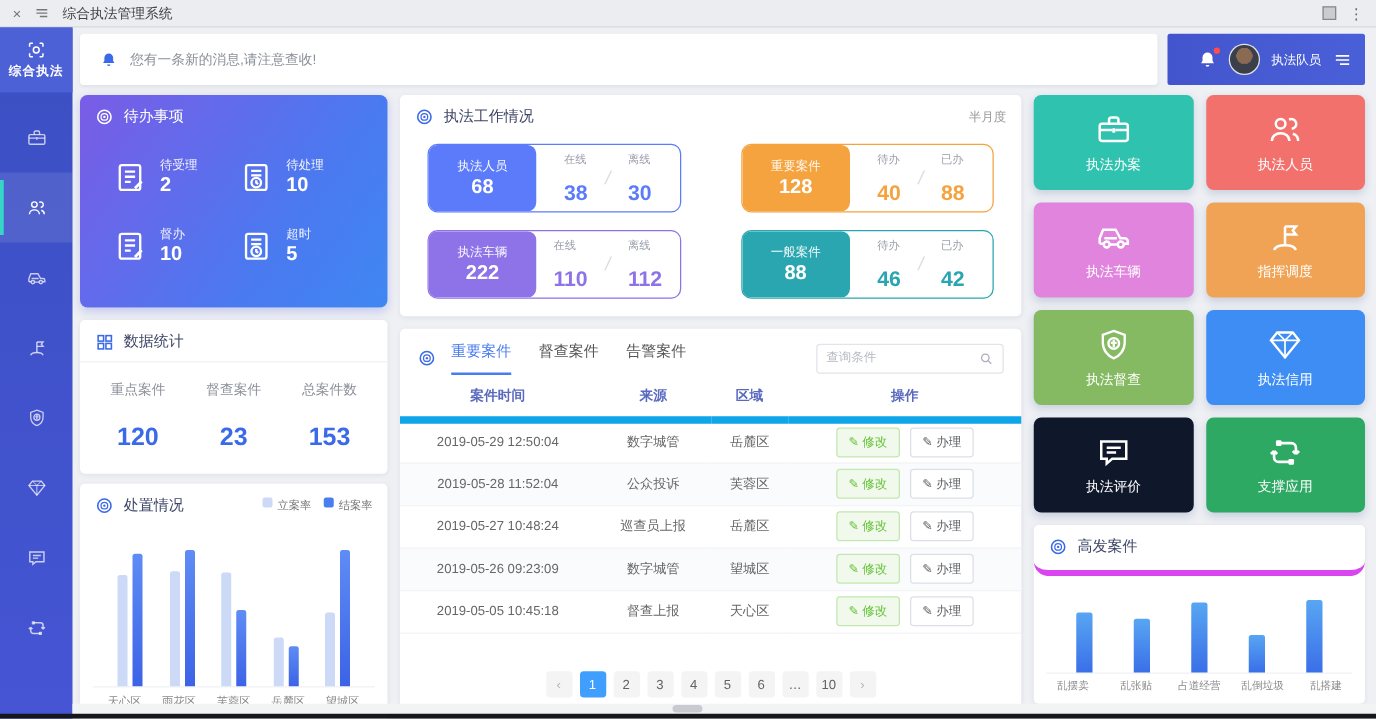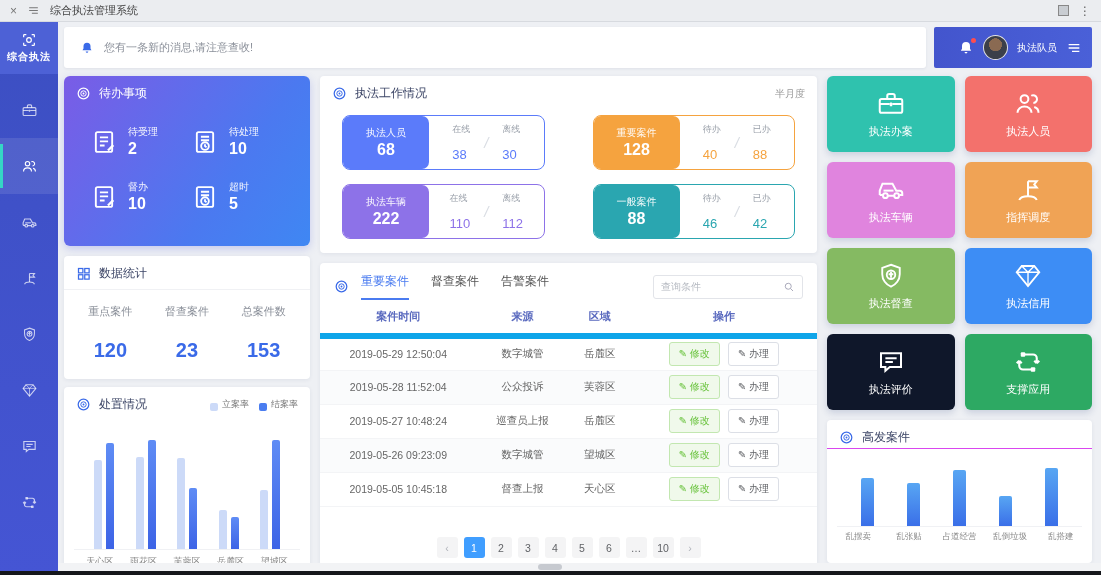--- a/index.html
+++ b/index.html
@@ -64,41 +64,41 @@
   
   .stats { height:123px; margin-bottom:8px; }
   .stats .chead { border-bottom:1px solid #f0f1f4; }
   .stats-row { display:flex; justify-content:space-around; padding:14px 8px 0; text-align:center; }
   .stat-lab { font-size:11px; color:#8a8f99; }
   .stat-val { font-size:20px; font-weight:bold; color:#3a6ae8; margin-top:20px; }
 
   
   .disposal { height:221px; }
   .legend { margin-left:auto; display:flex; gap:10px; align-items:center; }
-  .lg-item { display:flex; align-items:flex-end; gap:4px; font-size:9px; color:#777; }
+  .lg-item { display:flex; align-items:flex-start; gap:4px; font-size:9px; color:#777; }
   .lg-dot { width:8px; height:8px; border-radius:2px; }
   .dchart { display:flex; justify-content:space-between; align-items:flex-end; height:126px; padding:0 20px; border-bottom:1px solid #f0f1f4; margin:4px 10px 0; }
   .dgroup { display:flex; align-items:flex-end; gap:4px; }
   .dbar-a { width:8px; background:#ccdaf8; border-radius:2px 2px 0 0; }
   .dbar-b { width:8px; background:linear-gradient(180deg,#5f8cf5,#3c63e6); border-radius:2px 2px 0 0; }
   .dlabels { display:flex; justify-content:space-between; padding:5px 14px 0; }
   .dlabels span { width:44px; text-align:center; font-size:9px; color:#888; }
 
   
   .work { height:177px; margin-bottom:10px; }
   .work .period { margin-left:auto; font-size:10px; color:#999; }
   .work-grid { display:grid; grid-template-columns:1fr 1fr; column-gap:48px; row-gap:14px; padding:6px 22px 0; }
   .wbox { height:55px; border-radius:8px; border:1px solid var(--c); display:flex; overflow:hidden; background:#fff; }
   .wbox-left { width:86px; background:var(--c); color:#fff; display:flex; flex-direction:column; align-items:center; justify-content:center; border-radius:0 7px 7px 0; }
   .wbox-lab { font-size:10px; opacity:.95; }
   .wbox-total { font-size:16px; font-weight:bold; margin-top:1px; }
   .wbox-right { flex:1; display:flex; align-items:center; justify-content:center; gap:14px; }
   .wpair { text-align:left; }
   .wk { font-size:9px; color:#9aa0aa; }
-  .wv { font-size:13px; font-weight:normal; color:var(--c); margin-top:11px; }
+  .wv { font-size:17px; font-weight:bold; color:var(--c); margin-top:11px; }
   .wslash { color:#d9dde3; font-size:15px; font-style:italic; }
 
   
   .cases { height:303px; display:flex; flex-direction:column; }
   .cases-head { display:flex; align-items:center; gap:8px; padding:10px 14px 0; }
   .cases-head .icon16 { width:15px; height:15px; color:#3a6ae8; }
   .tabs { display:flex; gap:22px; margin-left:4px; }
   .tab { font-size:12px; color:#555; padding-bottom:8px; cursor:default; }
   .tab.active { color:#4a7bf0; border-bottom:2px solid #4a7bf0; }
   .searchbox { margin-left:auto; width:150px; height:24px; border:1px solid #e2e4e9; border-radius:3px; display:flex; align-items:center; padding:0 7px; gap:16px; background:#fff; }
@@ -118,21 +118,21 @@
   .pg.nav { color:#b0b3ba; }
 
   
   .tiles { display:grid; grid-template-columns:1fr 1fr; gap:10px; margin-bottom:10px; }
   .tile { height:76px; border-radius:6px; display:flex; flex-direction:column; align-items:center; justify-content:center; gap:5px; color:#fff; box-shadow:0 3px 7px rgba(40,60,120,.18); }
   .tile .icon16 { width:30px; height:30px; color:#fff; }
   .tile-lab { font-size:11px; }
 
   
   .hifreq { height:143px; }
-  .hifreq .chead { border-bottom:1px solid #d946ef; padding-bottom:2px; }
+  .hifreq .chead { border-bottom:5px solid #d946ef; padding-bottom:10px;border-radius:12px; }
   .hchart { display:flex; justify-content:space-around; align-items:flex-end; height:72px; padding:0 8px; border-bottom:1px solid #f0f1f4; margin:6px 10px 0; }
   .hbar { width:13px; background:linear-gradient(180deg,#58a6f3,#3a6fe8); border-radius:2px 2px 0 0; }
   .hlabels { display:flex; justify-content:space-around; padding:4px 6px 0; }
   .hlabels span { font-size:8.5px; color:#888; text-align:center; flex:1; }
 
   .hscroll { position:absolute; left:0; right:0; bottom:4px; height:8px; background:#f2f3f5; }
   .hscroll .thumb { position:absolute; left:46%; top:1px; width:24px; height:6px; background:#c7cad0; border-radius:3px; }
   .bottom-edge { position:absolute; left:0; right:0; bottom:0; height:4px; background:#15171b; z-index:9; }
   .icon16 svg { width:100%; height:100%; display:block; }
 </style>

